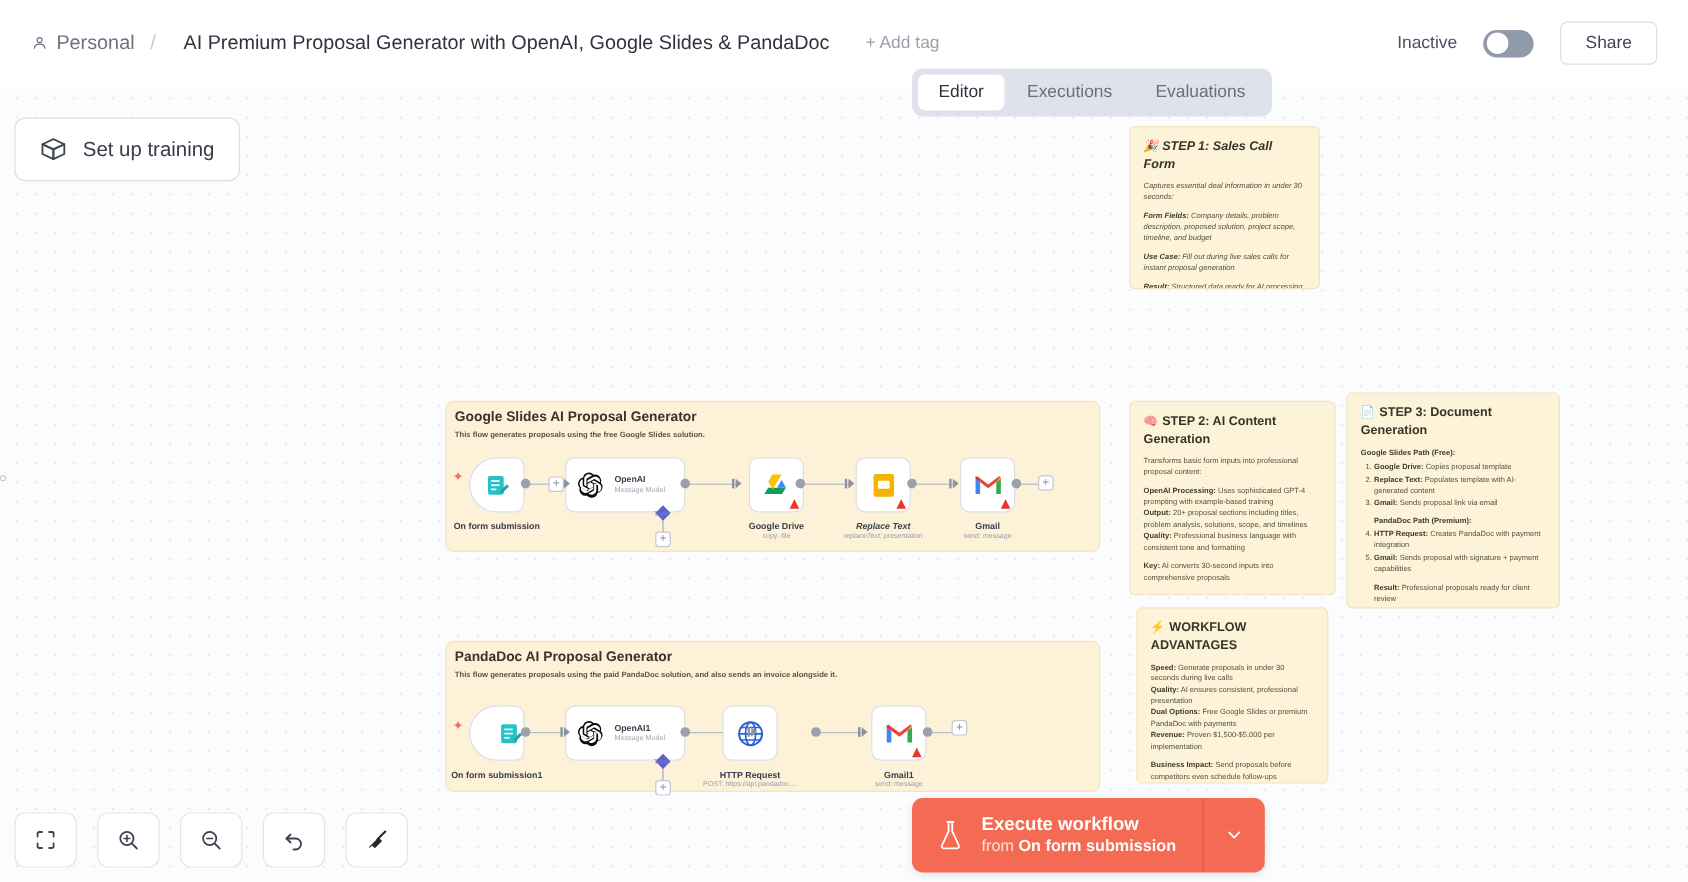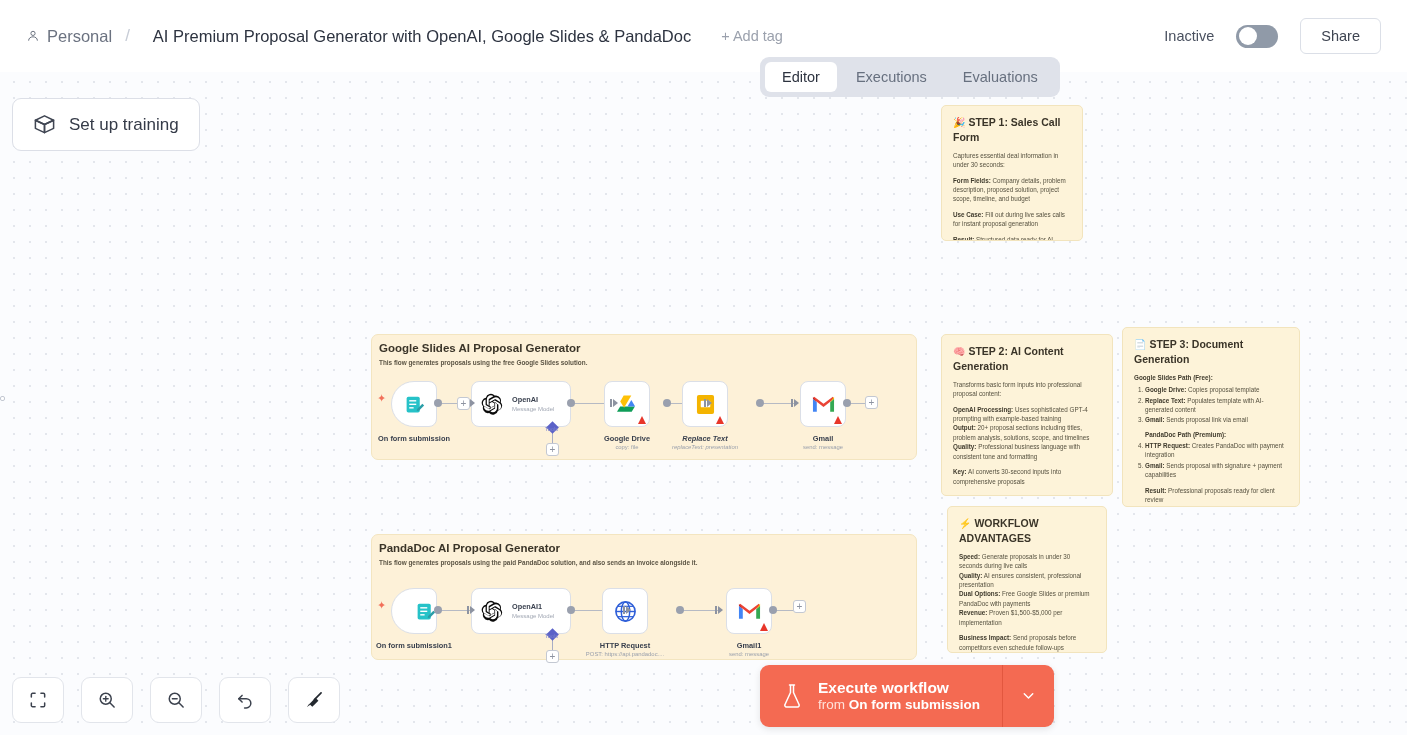--- a/index.html
+++ b/index.html
@@ -236,37 +236,37 @@
   </div>
   <div class="diamond" style="left:548px; top:423px;"></div>
   <div class="toolslabel" style="left:545px; top:426px;">Tools</div>
   <div class="vwire" style="left:552px; top:432px; height:14px; background:#a8adc4;"></div>
   <div class="plusbox" style="left:546px; top:443px;">+</div>
 
   <div class="dot" style="left:567px; top:399px;"></div>
   <div class="wire" style="left:574px; top:403px; width:40px;"></div>
   <div class="arrow" style="left:613px; top:399px;"></div>
 
-  <div class="node" style="left:604px; top:381px;">
+  <div class="node" style="left:624px; top:381px;">
     <svg width="23" height="21" viewBox="0 0 24 22">
       <path fill="#0f9d58" d="M1 18.5 4.3 13h15.4l-3.3 5.5z"></path>
       <path fill="#4285f4" d="M19.7 13 12 13l4-6.8 3.7 6.4z"></path>
       <path fill="#ffc107" d="M8 1.5h8l-7.6 13-4-6.6z"></path>
       <path fill="#1967d2" d="M19.7 13h-7.6l3.9 5.5h0z" opacity="0"></path>
       <path fill="#ea4335" d="M8 1.5 4.3 13h-3.3z" opacity="0"></path>
     </svg>
     <div class="warn"></div>
     <div class="nlabel">Google Drive</div>
     <div class="nsub">copy: file</div>
   </div>
   <div class="dot" style="left:663px; top:399px;"></div>
   <div class="wire" style="left:670px; top:403px; width:38px;"></div>
   <div class="arrow" style="left:707px; top:399px;"></div>
 
-  <div class="node" style="left:682px; top:381px;font-style:italic;">
+  <div class="node" style="left:713px; top:381px;font-style:italic;">
     <svg width="19" height="21" viewBox="0 0 20 22">
       <rect x="1" y="1" width="18" height="20" rx="2" fill="#f4b400"></rect>
       <rect x="5" y="7" width="10" height="7" rx="1" fill="#fff"></rect>
     </svg>
     <div class="warn"></div>
     <div class="nlabel">Replace Text</div>
     <div class="nsub">replaceText: presentation</div>
   </div>
   <div class="dot" style="left:756px; top:399px;"></div>
   <div class="wire" style="left:763px; top:403px; width:34px;"></div>
@@ -352,21 +352,21 @@
       <path fill="#c5221f" d="M1 1.4v2.2l4 3.5z"></path>
     </svg>
     <div class="warn"></div>
     <div class="nlabel">Gmail1</div>
     <div class="nsub">send: message</div>
   </div>
   <div class="dot" style="left:769px; top:606px;"></div>
   <div class="wire" style="left:776px; top:610px; width:18px;"></div>
   <div class="plusbox" style="left:793px; top:600px;">+</div>
 
-  <div class="sticky" style="left:941px; top:105px; width:142px; height:136px;">
+  <div class="sticky" style="left:941px; top:105px; width:159px; height:136px;font-style:italic;">
     <h3>
       <span class="emo">🎉</span><span>STEP 1: Sales Call Form</span>
     </h3>
     <p><span>Captures essential deal information in under 30 seconds:</span></p>
     <p><b>Form Fields:</b><span> Company details, problem description, proposed solution, project scope, timeline, and budget</span></p>
     <p><b>Use Case:</b><span> Fill out during live sales calls for instant proposal generation</span></p>
     <p><b>Result:</b><span> Structured data ready for AI processing</span></p>
   </div>
 
   <div class="sticky" style="left:941px; top:334px; width:172px; height:162px;">

